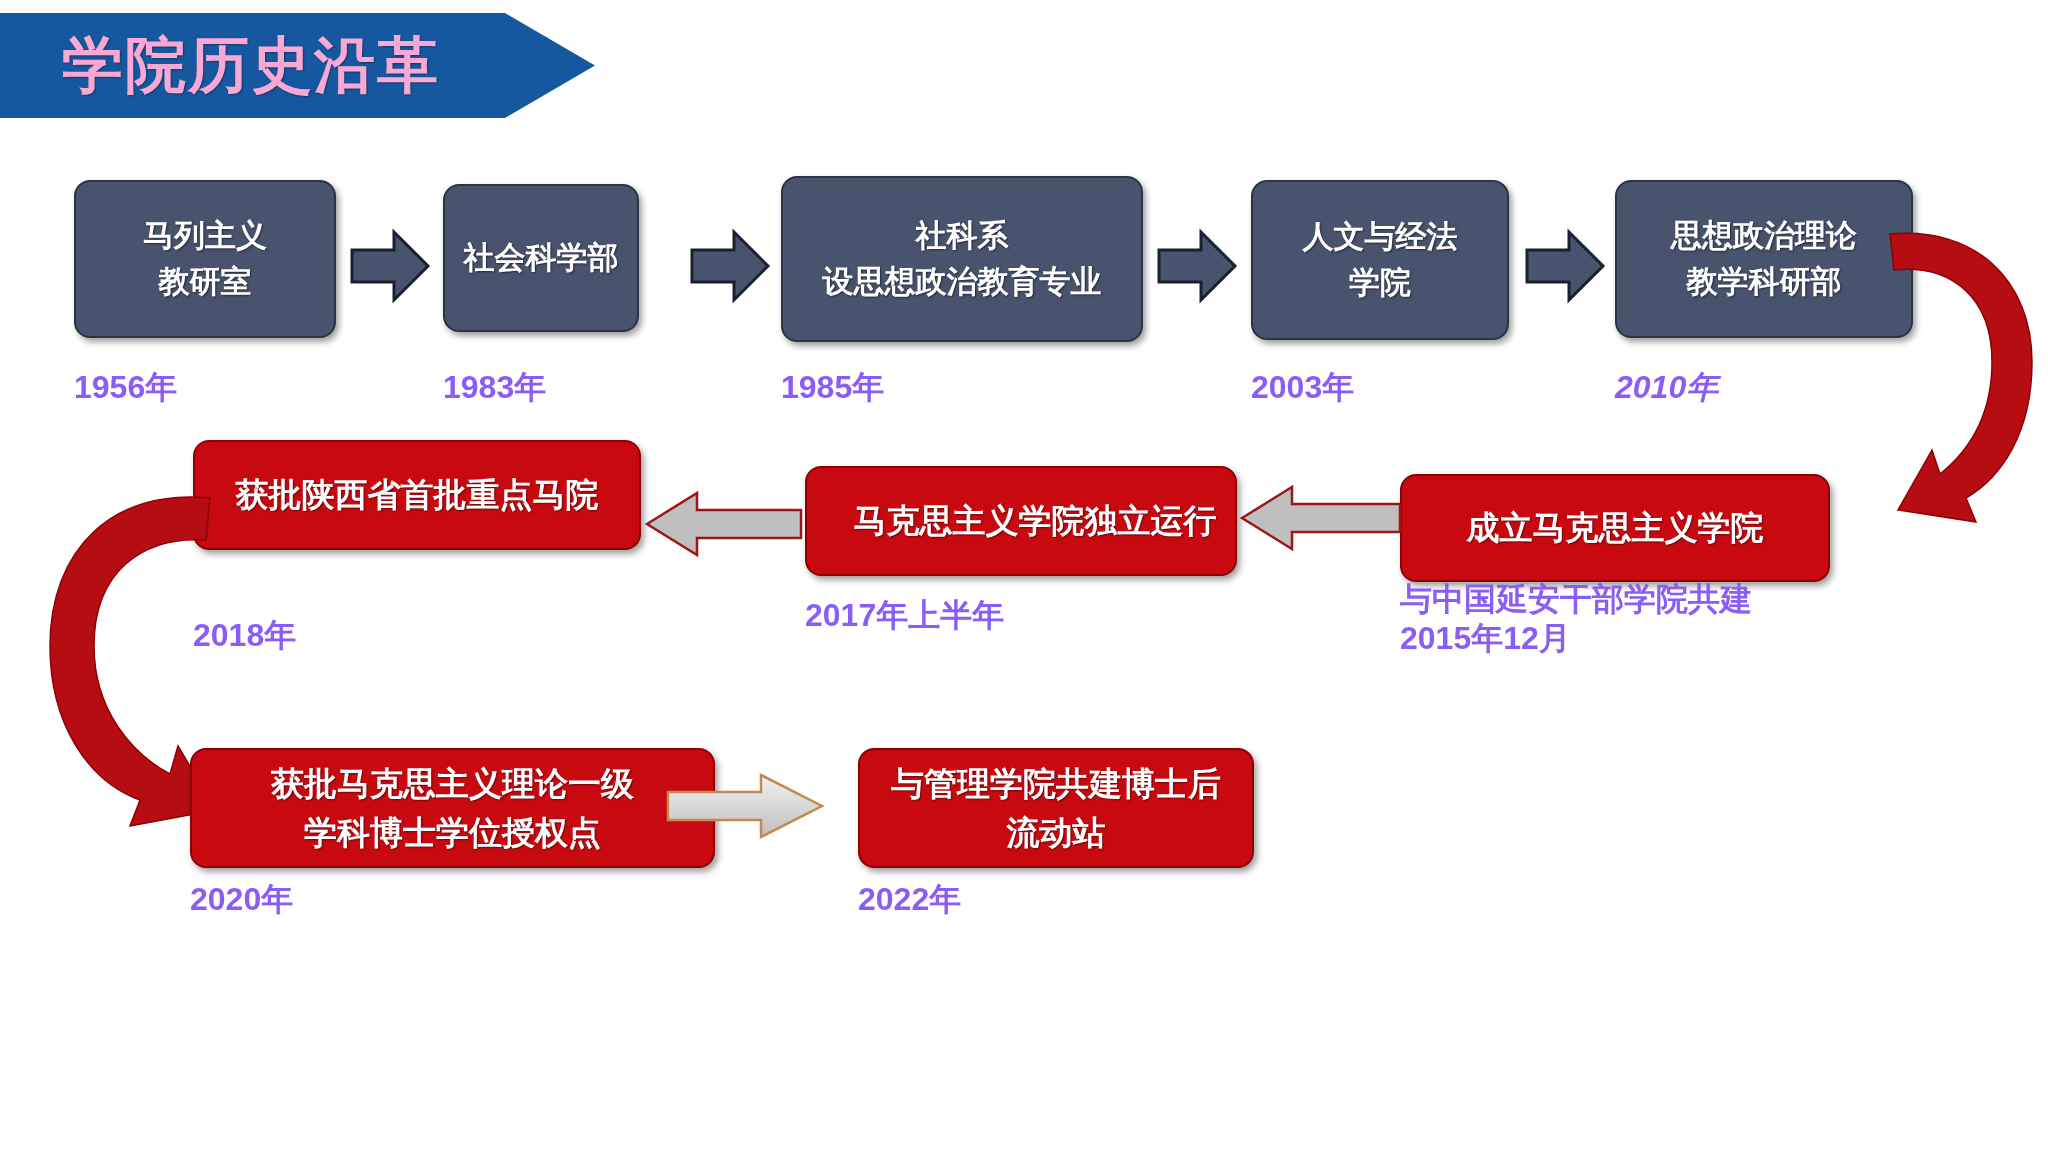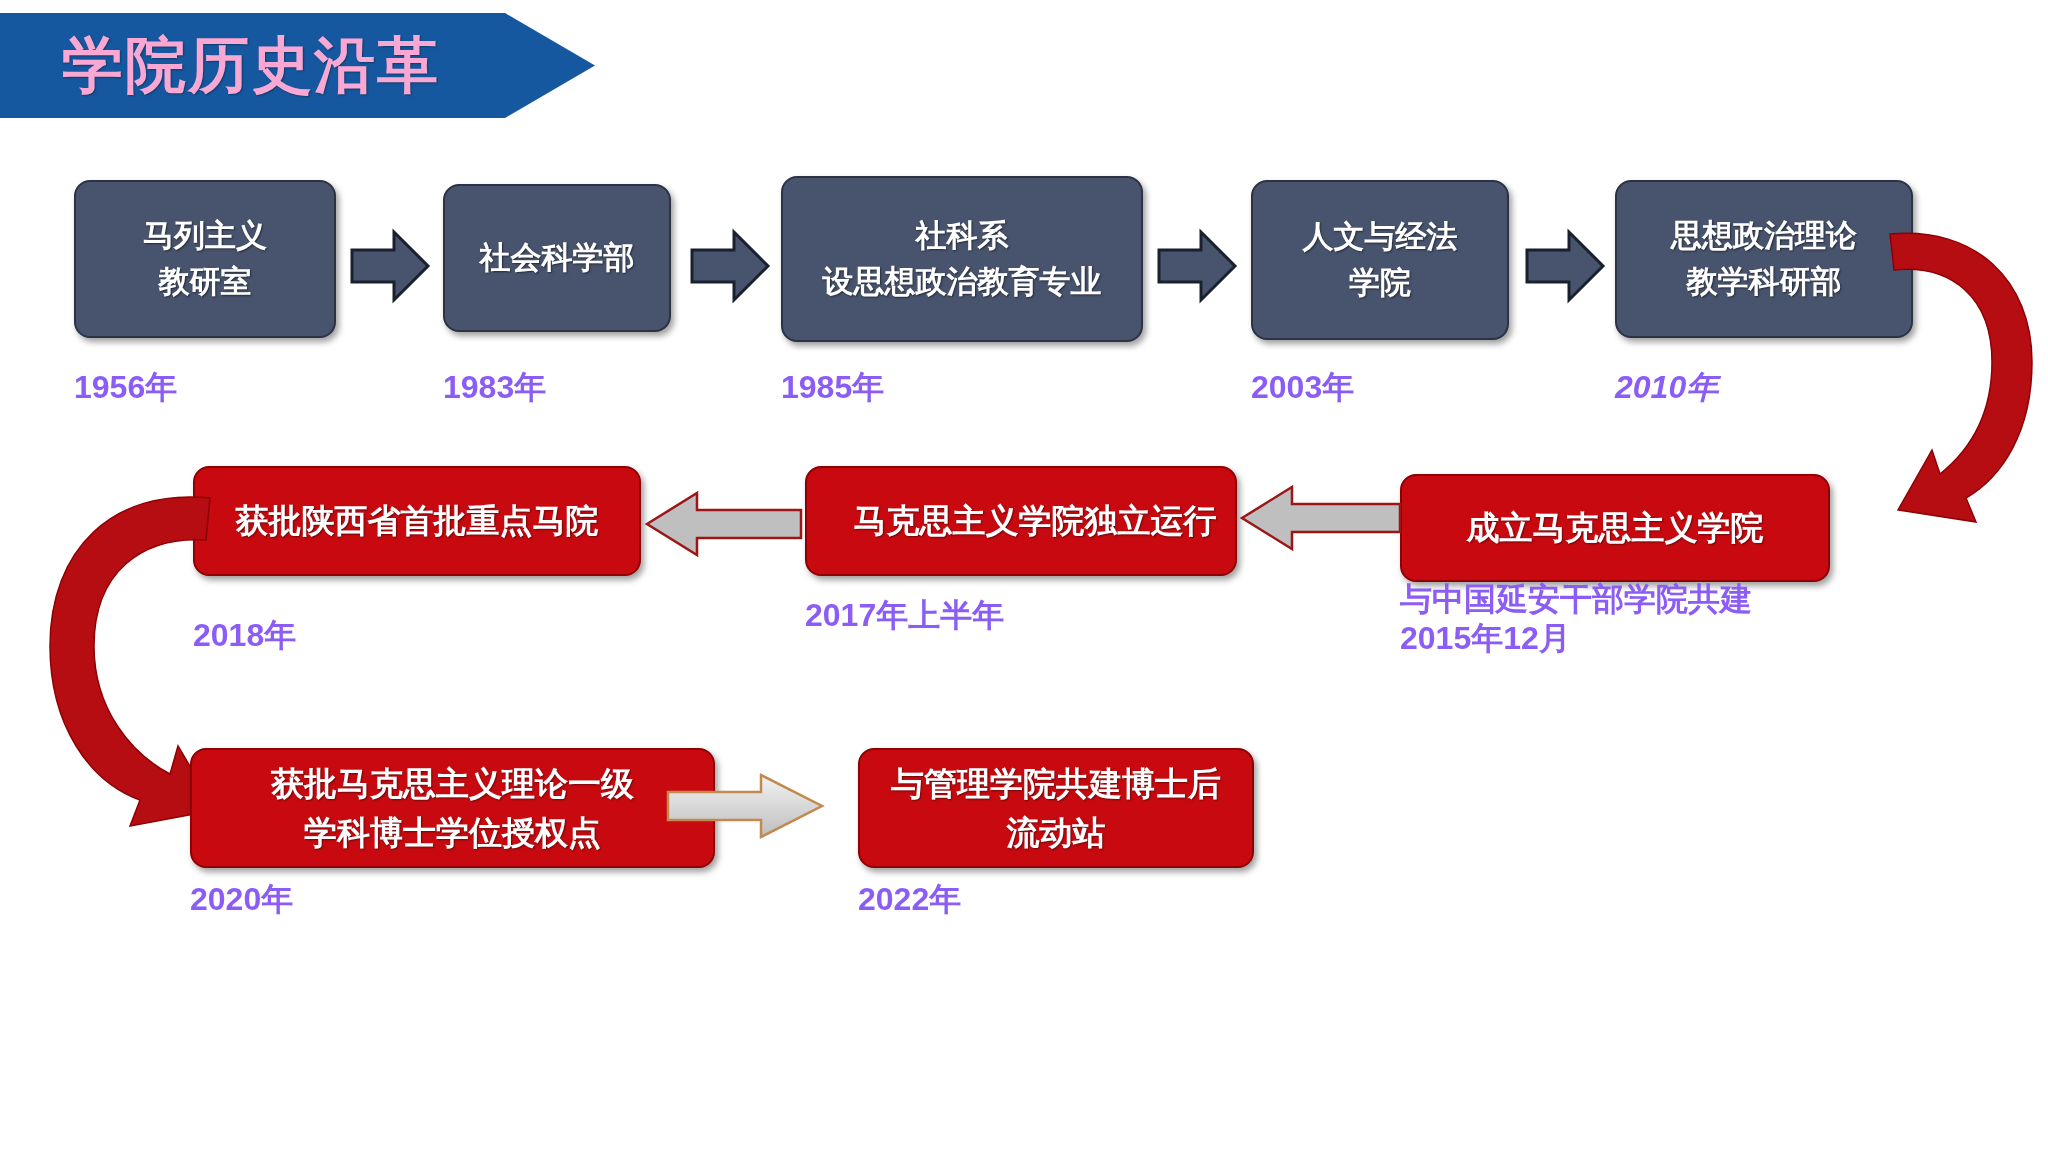--- a/index.html
+++ b/index.html
@@ -91,21 +91,21 @@
   <div class="banner">
     <div class="banner-text">学院历史沿革</div>
   </div>
 
   <div class="node slate" style="left:74px; top:180px; width:262px; height:158px;">
     <span>马列主义</span>
     <span>教研室</span>
   </div>
   <div class="caption" style="left:74px; top:368px; width:262px;">1956年</div>
 
-  <div class="node slate" style="left:443px; top:184px; width:228px; height:148px;">
+  <div class="node slate" style="left:443px; top:184px; width:196px; height:148px;">
     <span>社会科学部</span>
   </div>
   <div class="caption" style="left:443px; top:368px; width:228px;">1983年</div>
 
   <div class="node slate" style="left:781px; top:176px; width:362px; height:166px;">
     <span>社科系</span>
     <span>设思想政治教育专业</span>
   </div>
   <div class="caption" style="left:781px; top:368px; width:362px;">1985年</div>
 
@@ -150,21 +150,21 @@
                L 96,300
                L 18,288
                L 52,228
                L 60,252
                C 90,228 112,192 112,140
                C 112,76 72,42 14,48
                Z" fill="#b50d12" stroke="#8e0004" stroke-width="1.5"></path>
     </svg>
   </div>
 
-  <div class="node red" style="left:193px; top:466px; width:448px; height:110px;text-align:right;">
+  <div class="node red" style="left:193px; top:440px; width:448px; height:110px;text-align:right;">
     <span>获批陕西省首批重点马院</span>
   </div>
   <div class="caption" style="left:193px; top:616px; width:448px;">2018年</div>
 
   <div class="node red" style="left:805px; top:466px; width:432px; height:110px;padding-left:28px;">
     <span>马克思主义学院独立运行</span>
   </div>
   <div class="caption" style="left:805px; top:596px; width:432px;">2017年上半年</div>
 
   <div class="node red" style="left:1400px; top:474px; width:430px; height:108px;">

